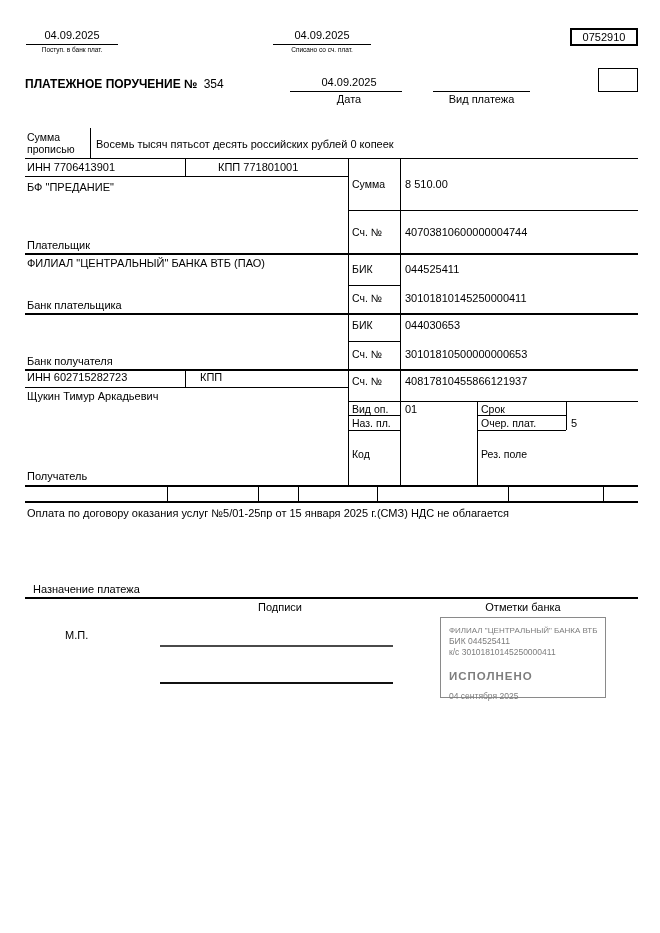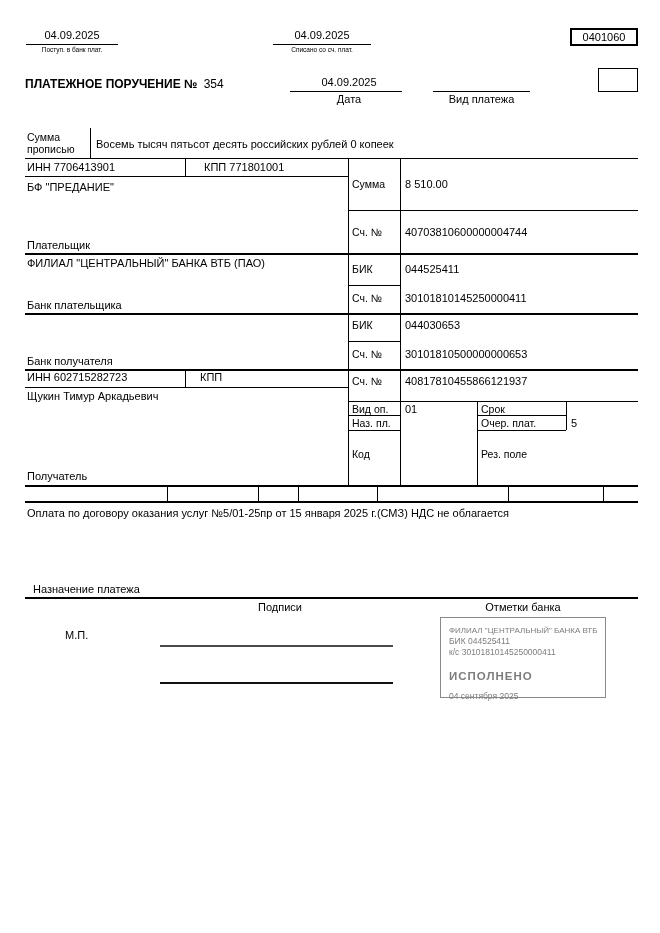--- a/index.html
+++ b/index.html
@@ -34,21 +34,21 @@
     <div class="cap ctr" style="margin-top:4px;">Поступ. в банк плат.</div>
   </div>
 
   <div class="abs" style="left:277px;top:29px;width:90px;">
     <div class="t ctr">04.09.2025</div>
     <div class="hl" style="left:-4px;top:15px;width:98px;"></div>
     <div class="cap ctr" style="margin-top:4px;">Списано со сч. плат.</div>
   </div>
 
   <div class="box t ctr" style="left:570px;top:28px;width:68px;height:18px;line-height:15px;">
-    <span>0401060</span>
+    <span>0752910</span>
   </div>
 
   <div class="abs" style="left:25px;top:77px;font-size:12px;">
     <span class="b">ПЛАТЕЖНОЕ ПОРУЧЕНИЕ №</span>
     <span style="margin-left:3px;">354</span>
   </div>
 
   <div class="abs" style="left:298px;top:76px;width:102px;">
     <div class="t ctr">04.09.2025</div>
     <div class="hl" style="left:-8px;top:15px;width:112px;"></div>
@@ -92,21 +92,21 @@
   <div class="vl" style="left:258px;top:485px;height:16px;"></div>
   <div class="vl" style="left:298px;top:485px;height:16px;"></div>
   <div class="vl" style="left:377px;top:485px;height:16px;"></div>
   <div class="vl" style="left:508px;top:485px;height:16px;"></div>
   <div class="vl" style="left:603px;top:485px;height:16px;"></div>
 
   <div class="abs lbl wrap" style="left:27px;top:131px;width:60px;">Сумма прописью</div>
   <div class="abs t" style="left:96px;top:138px;">Восемь тысяч пятьсот десять российских рублей 0 копеек</div>
 
   <div class="abs t" style="left:27px;top:161px;">ИНН 7706413901</div>
-  <div class="abs t" style="left:192px;top:161px;padding-left:12px;">КПП 771801001</div>
+  <div class="abs t" style="left:206px;top:161px;padding-left:12px;">КПП 771801001</div>
 
   <div class="abs t" style="left:27px;top:181px;">БФ "ПРЕДАНИЕ"</div>
   <div class="abs t" style="left:27px;top:239px;">Плательщик</div>
   <div class="abs lbl" style="left:352px;top:178px;">Сумма</div>
   <div class="abs t" style="left:405px;top:178px;">8 510.00</div>
   <div class="abs lbl" style="left:352px;top:226px;">Сч. №</div>
   <div class="abs t" style="left:405px;top:226px;">40703810600000004744</div>
 
   <div class="abs t" style="left:27px;top:257px;">ФИЛИАЛ "ЦЕНТРАЛЬНЫЙ" БАНКА ВТБ (ПАО)</div>
   <div class="abs t" style="left:27px;top:299px;">Банк плательщика</div>

